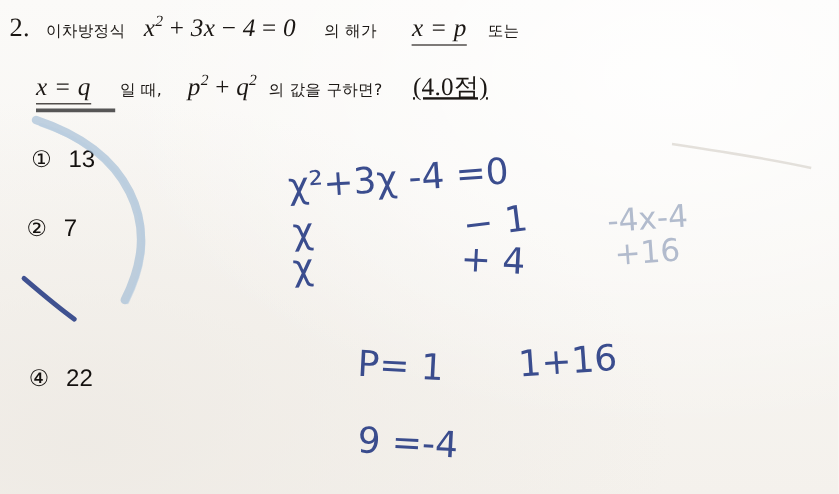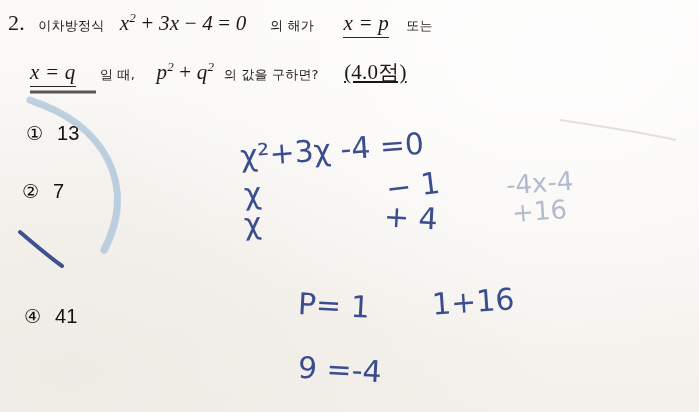--- a/index.html
+++ b/index.html
@@ -138,21 +138,21 @@
   <div class="choice" style="left:26px; top:122px;">
     <span class="circnum">①</span>
     <span class="cval">13</span>
   </div>
   <div class="choice" style="left:22px; top:180px;">
     <span class="circnum">②</span>
     <span class="cval">7</span>
   </div>
   <div class="choice" style="left:24px; top:305px;">
     <span class="circnum">④</span>
-    <span class="cval">41</span>
+    <span class="cval">22</span>
   </div>
 
   <svg class="ink" viewBox="0 0 699 412">
 
     <path d="M 30 100 C 60 110, 92 128, 108 160 C 124 192, 118 222, 104 250" stroke="#8fb0cf" stroke-width="7" fill="none" opacity="0.55" stroke-linecap="round"></path>
     <path d="M 34 104 C 64 114, 94 132, 110 163 C 126 195, 120 224, 106 252" stroke="#b9cde0" stroke-width="3" fill="none" opacity="0.6" stroke-linecap="round"></path>
 
     <path d="M 20 232 C 34 244, 48 256, 62 266" stroke="#2b3f86" stroke-width="4" fill="none" opacity="0.9" stroke-linecap="round"></path>
 
     <path d="M 30 92 L 96 92" stroke="#3a3a3a" stroke-width="3" fill="none" opacity="0.85"></path>

